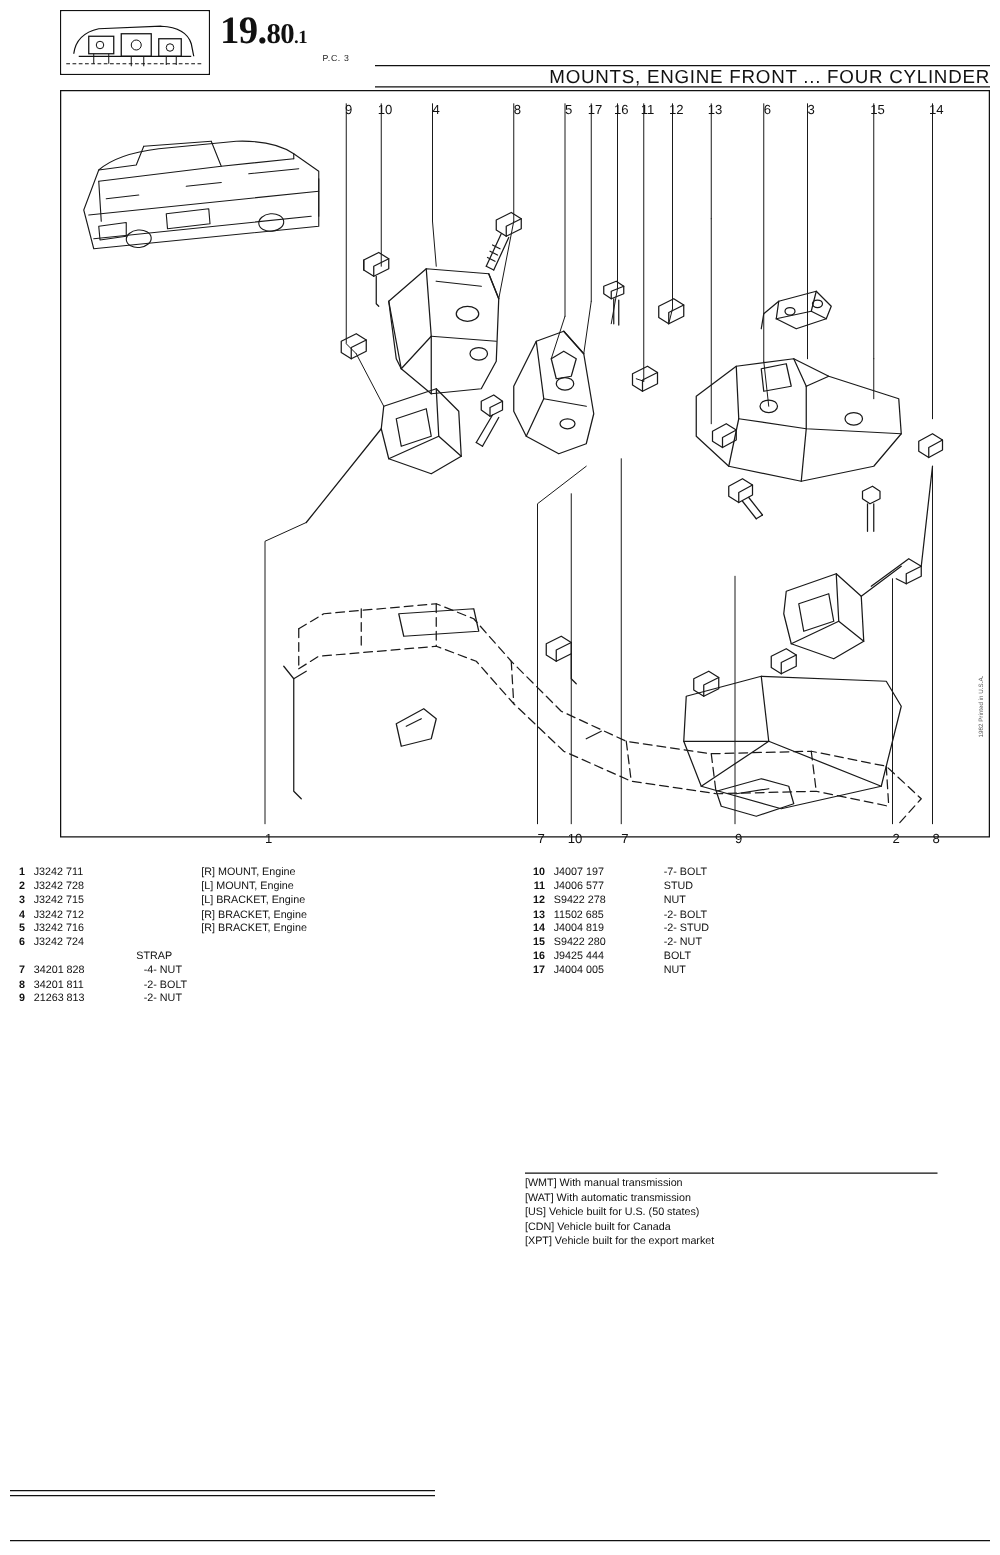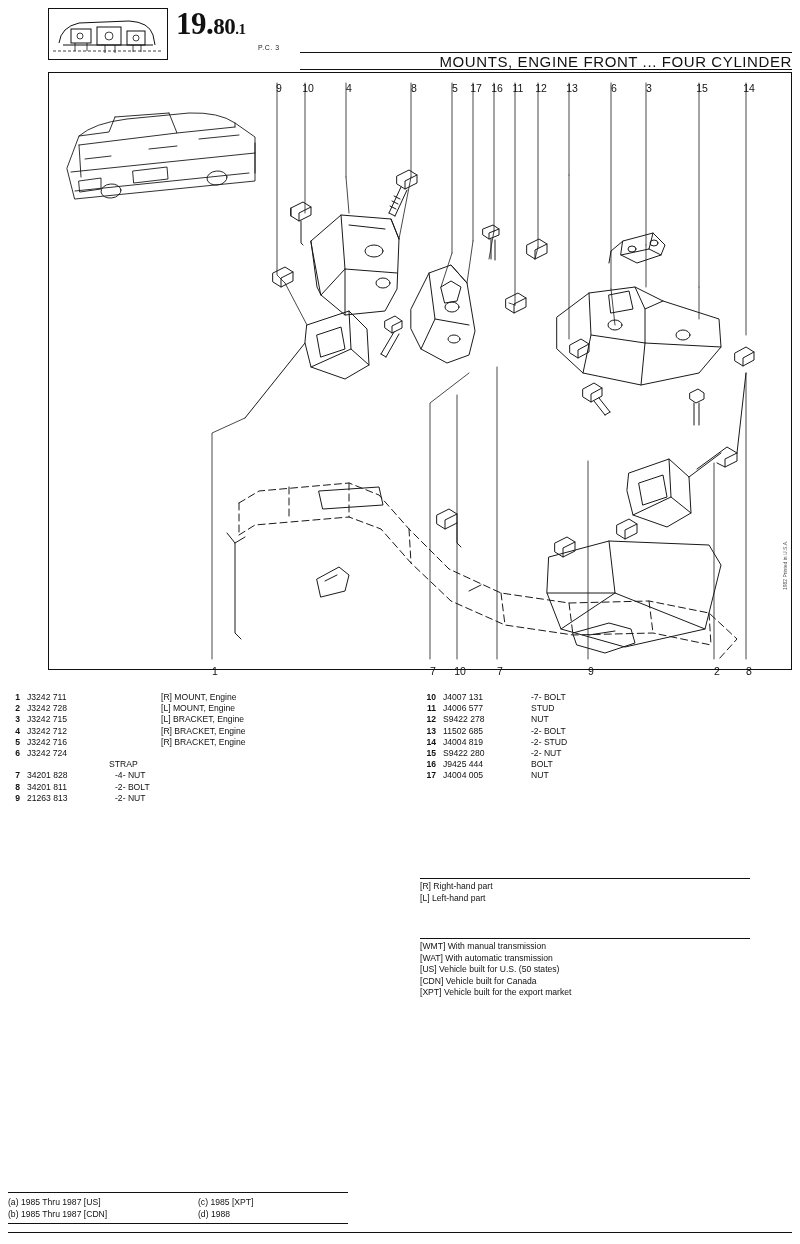--- a/index.html
+++ b/index.html
@@ -450,58 +450,41 @@
       <div class="row"><span class="idx">3</span><span class="num">J3242 715</span><span class="qty"></span><span class="desc">[L]   BRACKET, Engine</span></div>
       <div class="row"><span class="idx">4</span><span class="num">J3242 712</span><span class="qty"></span><span class="desc">[R]   BRACKET, Engine</span></div>
       <div class="row"><span class="idx">5</span><span class="num">J3242 716</span><span class="qty"></span><span class="desc">[R]   BRACKET, Engine</span></div>
       <div class="row"><span class="idx">6</span><span class="num">J3242 724</span><span class="qty"></span><span class="desc"></span></div>
       <div class="row"><span class="cont">STRAP</span></div>
       <div class="row"><span class="idx">7</span><span class="num">34201 828</span><span class="qty">-4- NUT</span><span class="desc"></span></div>
       <div class="row"><span class="idx">8</span><span class="num">34201 811</span><span class="qty">-2- BOLT</span><span class="desc"></span></div>
       <div class="row"><span class="idx">9</span><span class="num">21263 813</span><span class="qty">-2- NUT</span><span class="desc"></span></div>
     </div>
   <div class="parts parts-right" id="parts-right">
-      <div class="row"><span class="idx">10</span><span class="num">J4007 131</span><span class="qty">-7- BOLT</span><span class="desc"></span></div>
+      <div class="row"><span class="idx">10</span><span class="num">J4007 197</span><span class="qty">-7- BOLT</span><span class="desc"></span></div>
       <div class="row"><span class="idx">11</span><span class="num">J4006 577</span><span class="qty">STUD</span><span class="desc"></span></div>
       <div class="row"><span class="idx">12</span><span class="num">S9422 278</span><span class="qty">NUT</span><span class="desc"></span></div>
       <div class="row"><span class="idx">13</span><span class="num">11502 685</span><span class="qty">-2- BOLT</span><span class="desc"></span></div>
       <div class="row"><span class="idx">14</span><span class="num">J4004 819</span><span class="qty">-2- STUD</span><span class="desc"></span></div>
       <div class="row"><span class="idx">15</span><span class="num">S9422 280</span><span class="qty">-2- NUT</span><span class="desc"></span></div>
       <div class="row"><span class="idx">16</span><span class="num">J9425 444</span><span class="qty">BOLT</span><span class="desc"></span></div>
       <div class="row"><span class="idx">17</span><span class="num">J4004 005</span><span class="qty">NUT</span><span class="desc"></span></div>
     </div>
 
-  <div class="legend legend-hand">
-    <div class="rule"></div>
-    <div id="legend-hand-rows">
-        <div>[R] Right-hand part</div>
-        <div>[L] Left-hand part</div>
-      </div>
-  </div>
 
   <div class="legend legend-codes">
     <div class="rule"></div>
     <div id="legend-codes-rows">
         <div>[WMT] With manual transmission</div>
         <div>[WAT] With automatic transmission</div>
         <div>[US] Vehicle built for U.S. (50 states)</div>
         <div>[CDN] Vehicle built for Canada</div>
         <div>[XPT] Vehicle built for the export market</div>
       </div>
   </div>
 
   <div class="footer">
     <div class="rule"></div>
-    <div id="footer-rows">
-        <div class="footer-row">
-          <div class="footer-col-a">(a) 1985 Thru 1987 [US]</div>
-          <div class="footer-col-b">(c) 1985 [XPT]</div>
-        </div>
-        <div class="footer-row">
-          <div class="footer-col-a">(b) 1985 Thru 1987 [CDN]</div>
-          <div class="footer-col-b">(d) 1988</div>
-        </div>
-      </div>
     <div class="rule2"></div>
   </div>
   <div class="footer-tail"></div>
 
 </div>
 
 </body></html>

